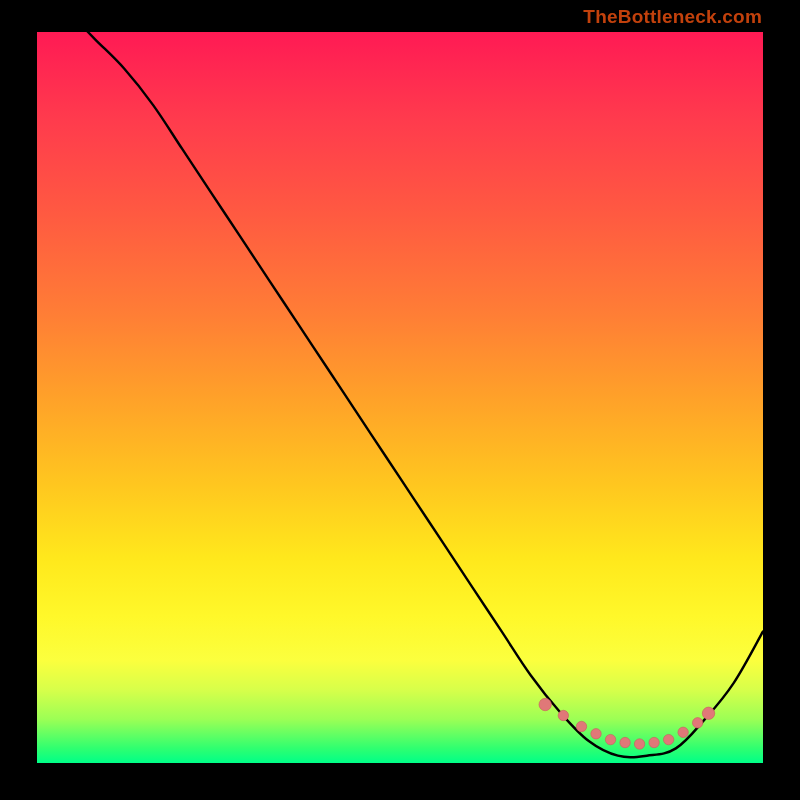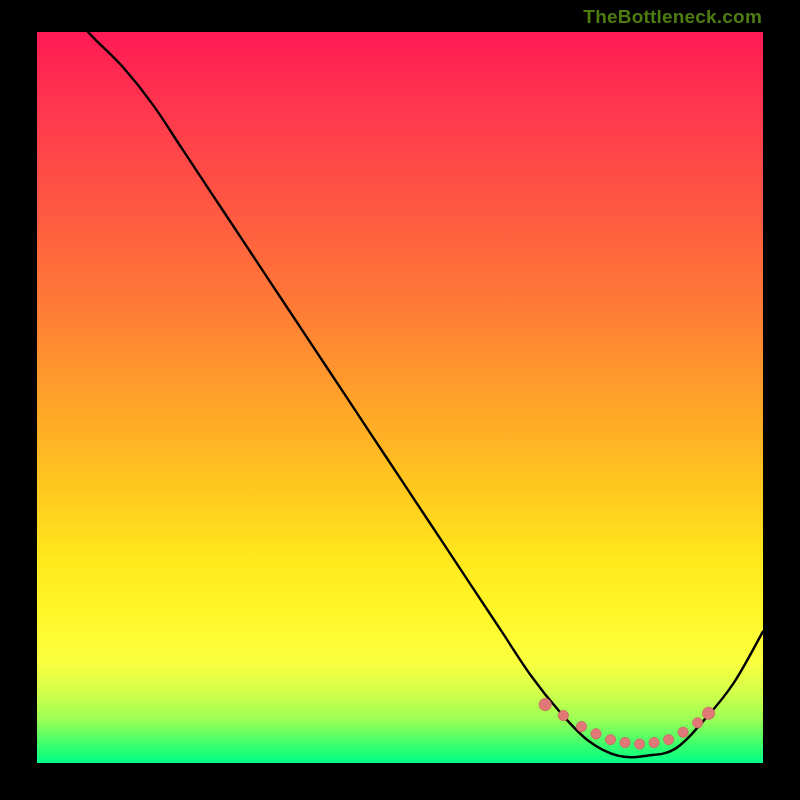--- a/index.html
+++ b/index.html
@@ -41,21 +41,21 @@
       #00ff88 100%
     );
   }
   .watermark {
     position: absolute;
     top: 6px;
     right: 38px;
     font-family: Arial, Helvetica, sans-serif;
     font-size: 19px;
     font-weight: 600;
-    color: #4d7c0f;
+    color: #c2410c;
     letter-spacing: 0.2px;
     white-space: nowrap;
   }
   svg.curve {
     position: absolute;
     left: 0;
     top: 0;
     width: 726px;
     height: 731px;
   }

